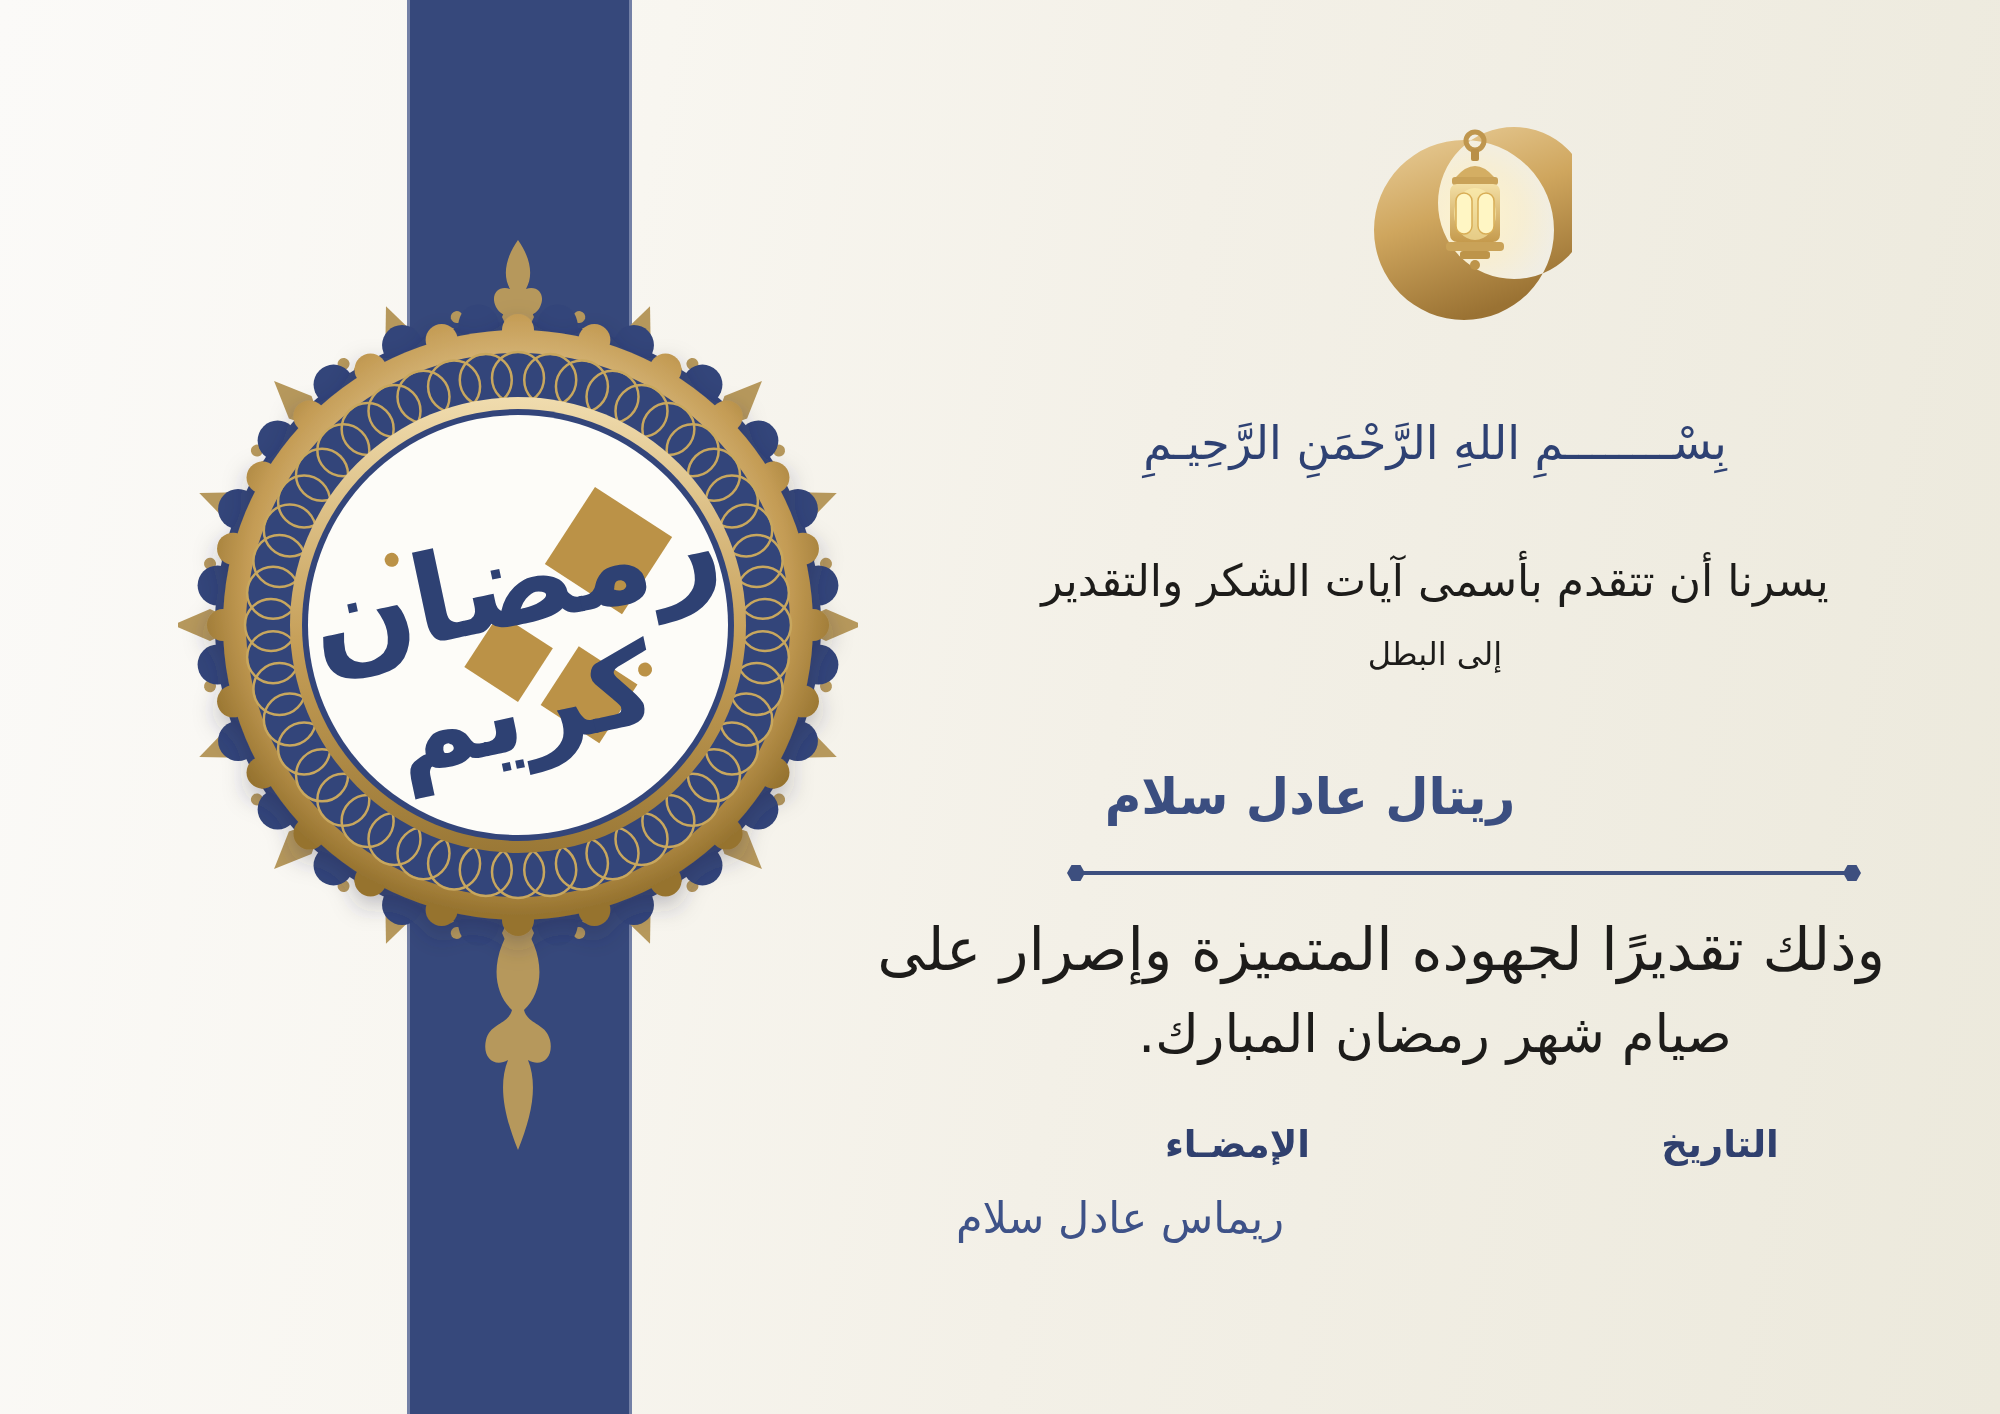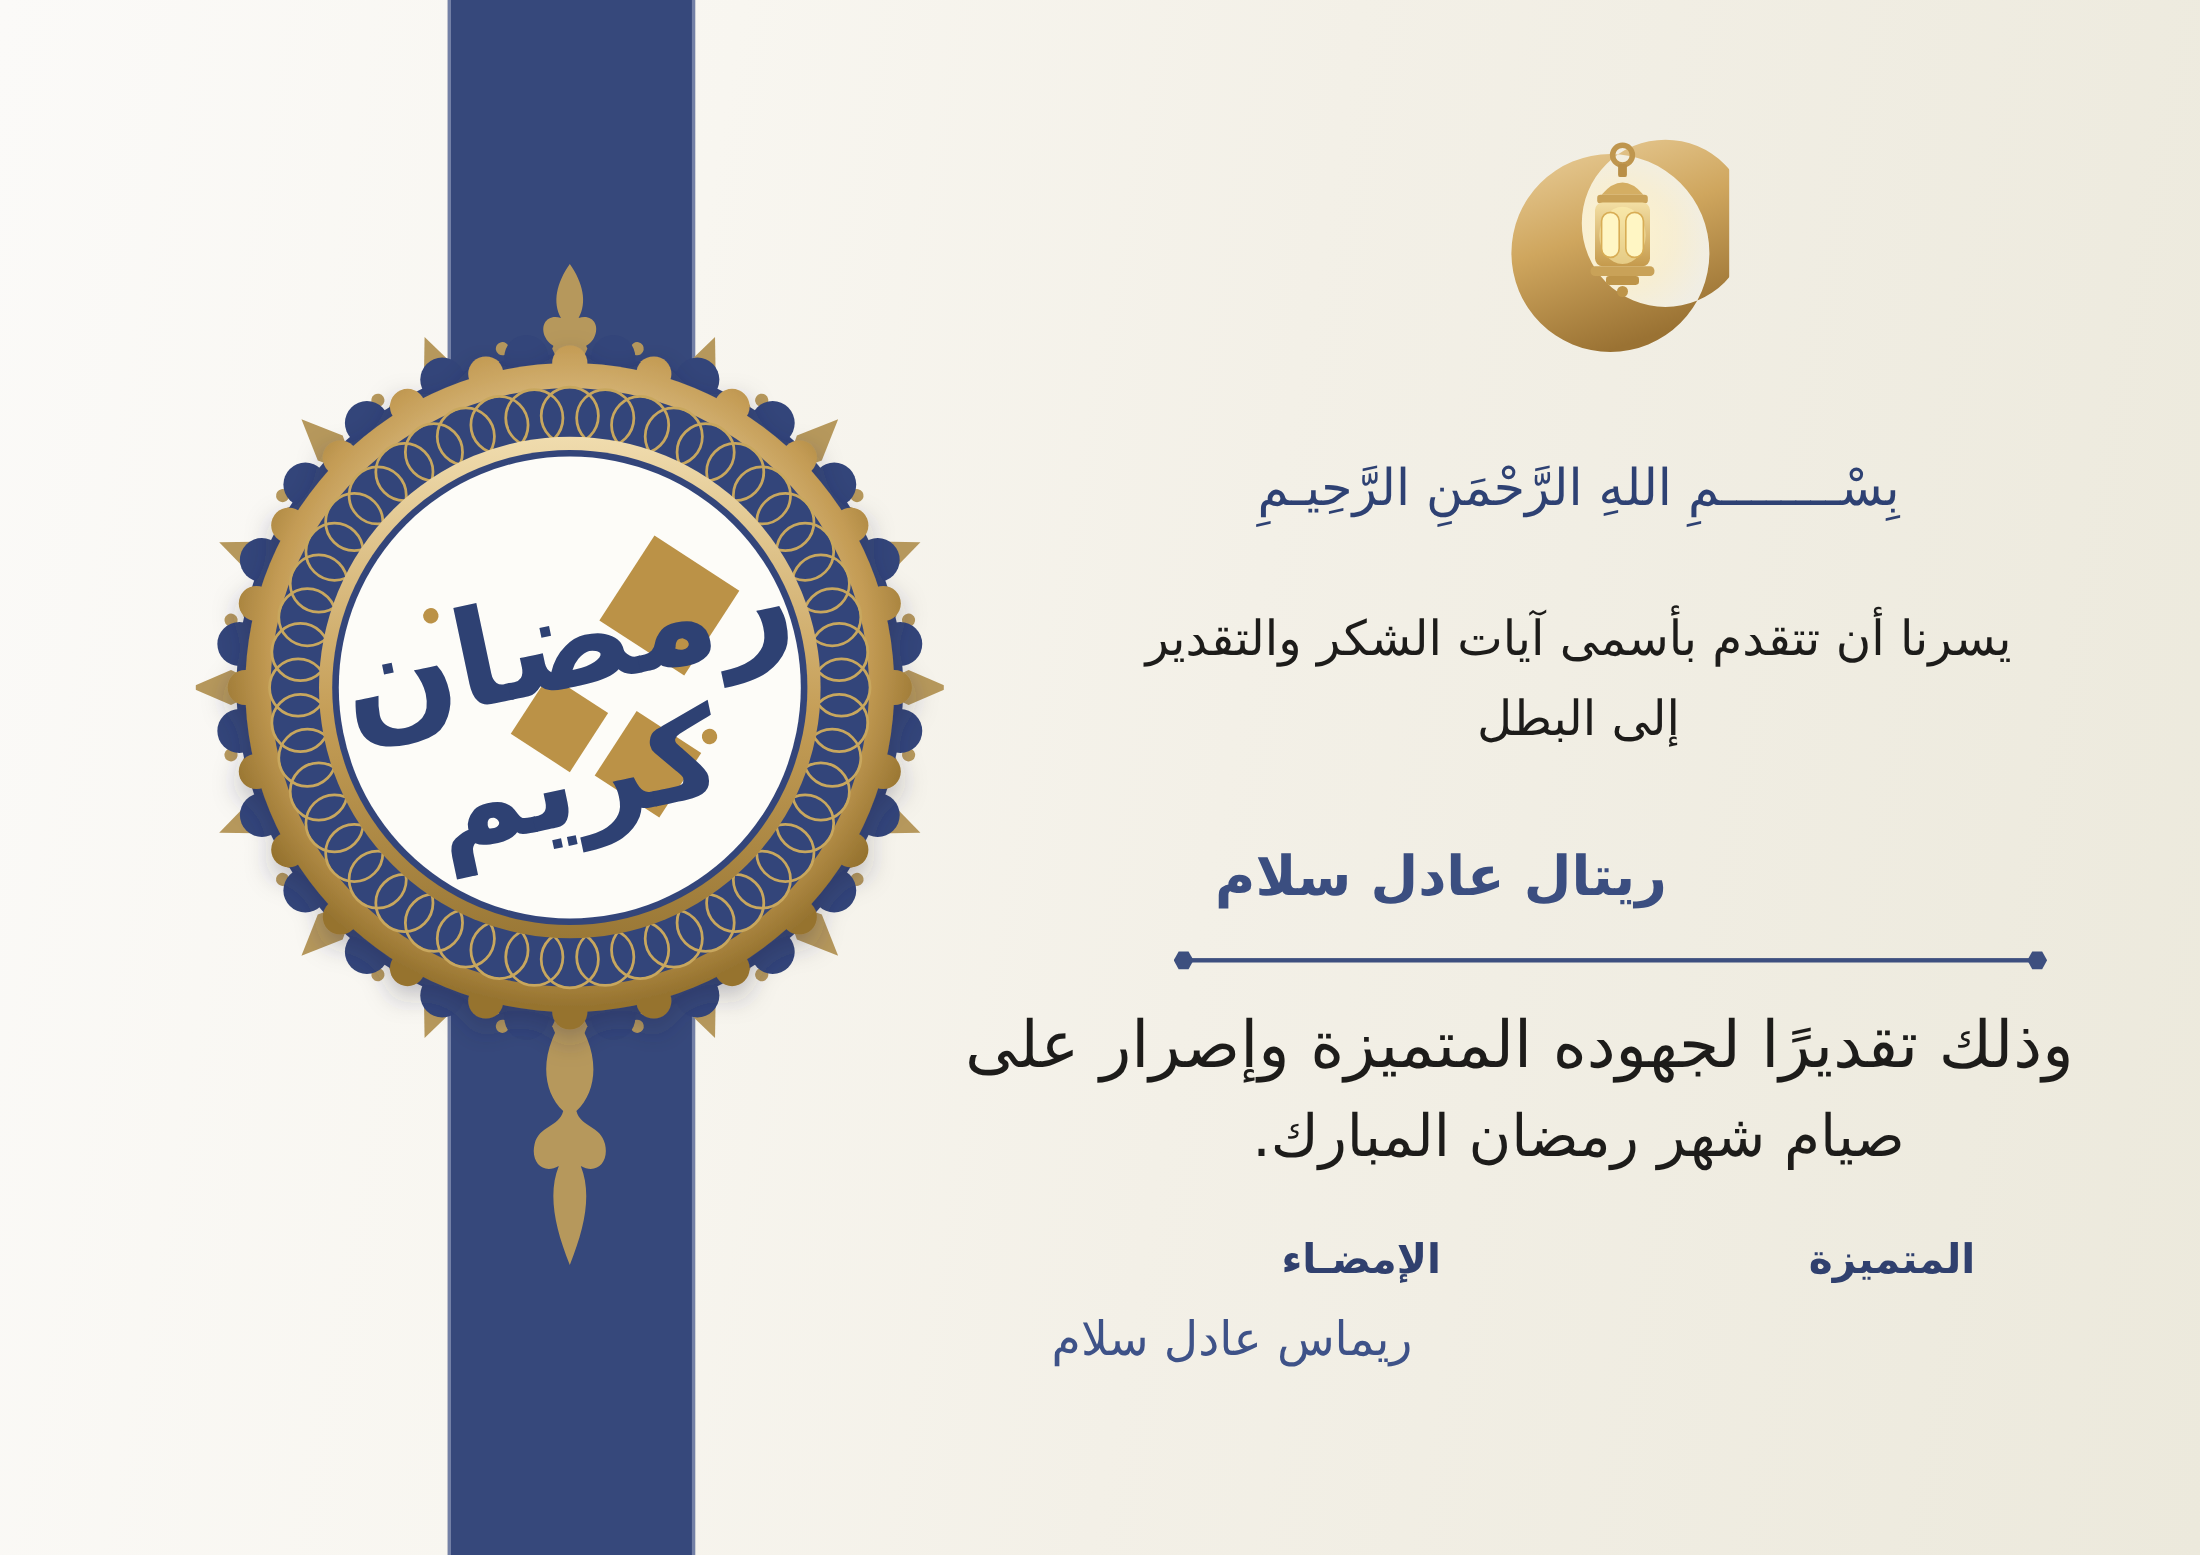--- a/index.html
+++ b/index.html
@@ -15,21 +15,21 @@
     box-shadow:inset 3px 0 0 rgba(190,197,220,.45), inset -3px 0 0 rgba(190,197,220,.45);
   }
   
   .medallion{position:absolute;left:178px;top:225px;width:680px;height:930px;}
   
   .crescent-box{position:absolute;left:1372px;top:115px;width:200px;height:215px;}
   
   .txt{position:absolute;text-align:center;direction:rtl;white-space:nowrap;}
   .bismillah{left:985px;top:388px;width:900px;line-height:110px;font-size:46px;color:#2e4173;font-weight:normal;letter-spacing:-1px;}
   .intro1{left:985px;top:539px;width:900px;line-height:84px;font-size:44px;color:#1d1c1a;}
-  .intro2{left:985px;top:612px;width:900px;line-height:84px;font-size:44px;color:#1d1c1a;}
+  .intro2{left:985px;top:612px;width:900px;line-height:84px;font-size:32px;color:#1d1c1a;}
   .name{left:1020px;top:752px;width:580px;line-height:90px;font-size:50px;font-weight:bold;color:#3b4e80;}
   .divider{position:absolute;left:1075px;top:871px;width:778px;height:4px;background:#3d4f7f;}
   .divider .dot{
     position:absolute;top:-7px;width:18px;height:18px;background:#3d4f7f;
     clip-path:polygon(25% 5%,75% 5%,100% 50%,75% 95%,25% 95%,0% 50%);
   }
   .dot-left{left:-8px;} .dot-right{right:-8px;}
   .appr1{left:985px;top:908px;width:900px;line-height:84px;font-size:59px;color:#1d1c1a;}
   .appr2{left:985px;top:992px;width:900px;line-height:84px;font-size:53px;color:#1d1c1a;text-align:center;}
   .flabel{top:1118px;width:300px;line-height:54px;font-size:37px;font-weight:bold;color:#30406e;}
@@ -399,15 +399,15 @@
   <div class="divider">
     <span class="dot dot-left"></span>
     <span class="dot dot-right"></span>
   </div>
 
   <div class="txt appr1">وذلك تقديرًا لجهوده المتميزة وإصرار على</div>
   <div class="txt appr2">صيام شهر رمضان المبارك.</div>
 
   <div class="txt flabel sig-label">الإمضـاء</div>
   <div class="txt fvalue sig-value">ريماس عادل سلام</div>
-  <div class="txt flabel date-label">المتميزة</div>
+  <div class="txt flabel date-label">التاريخ</div>
 
 </div>
 
 </body></html>

